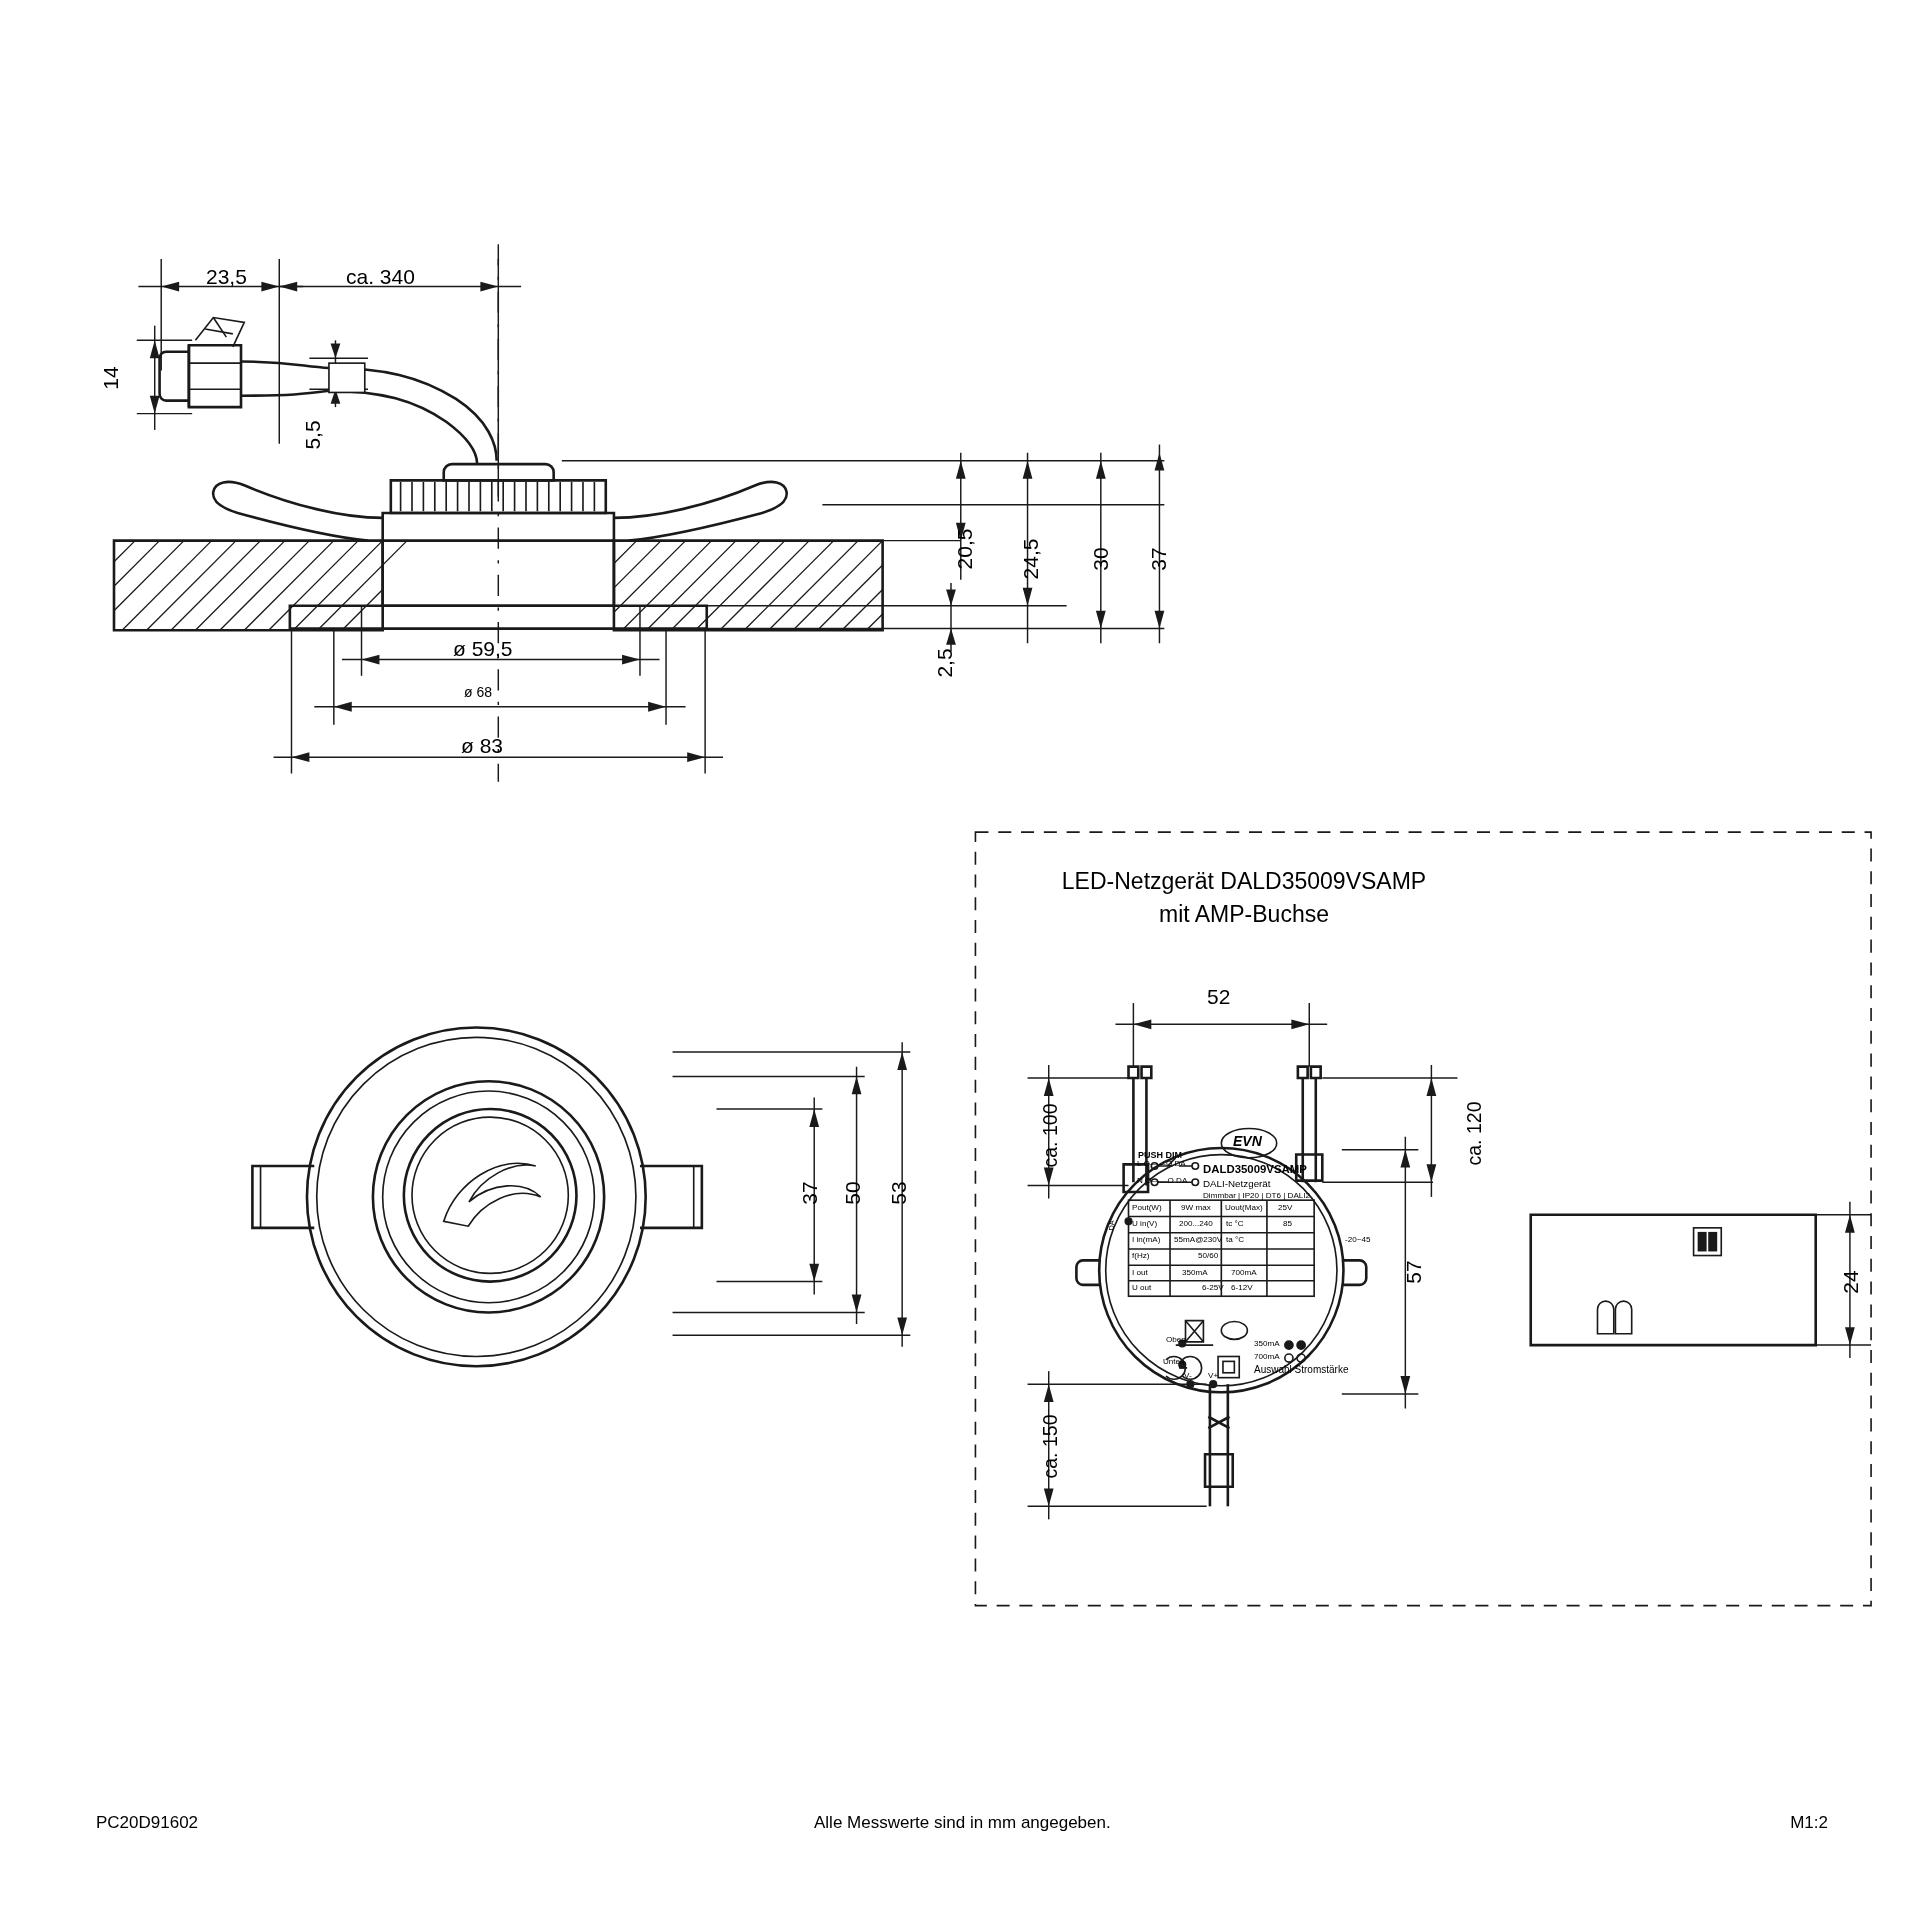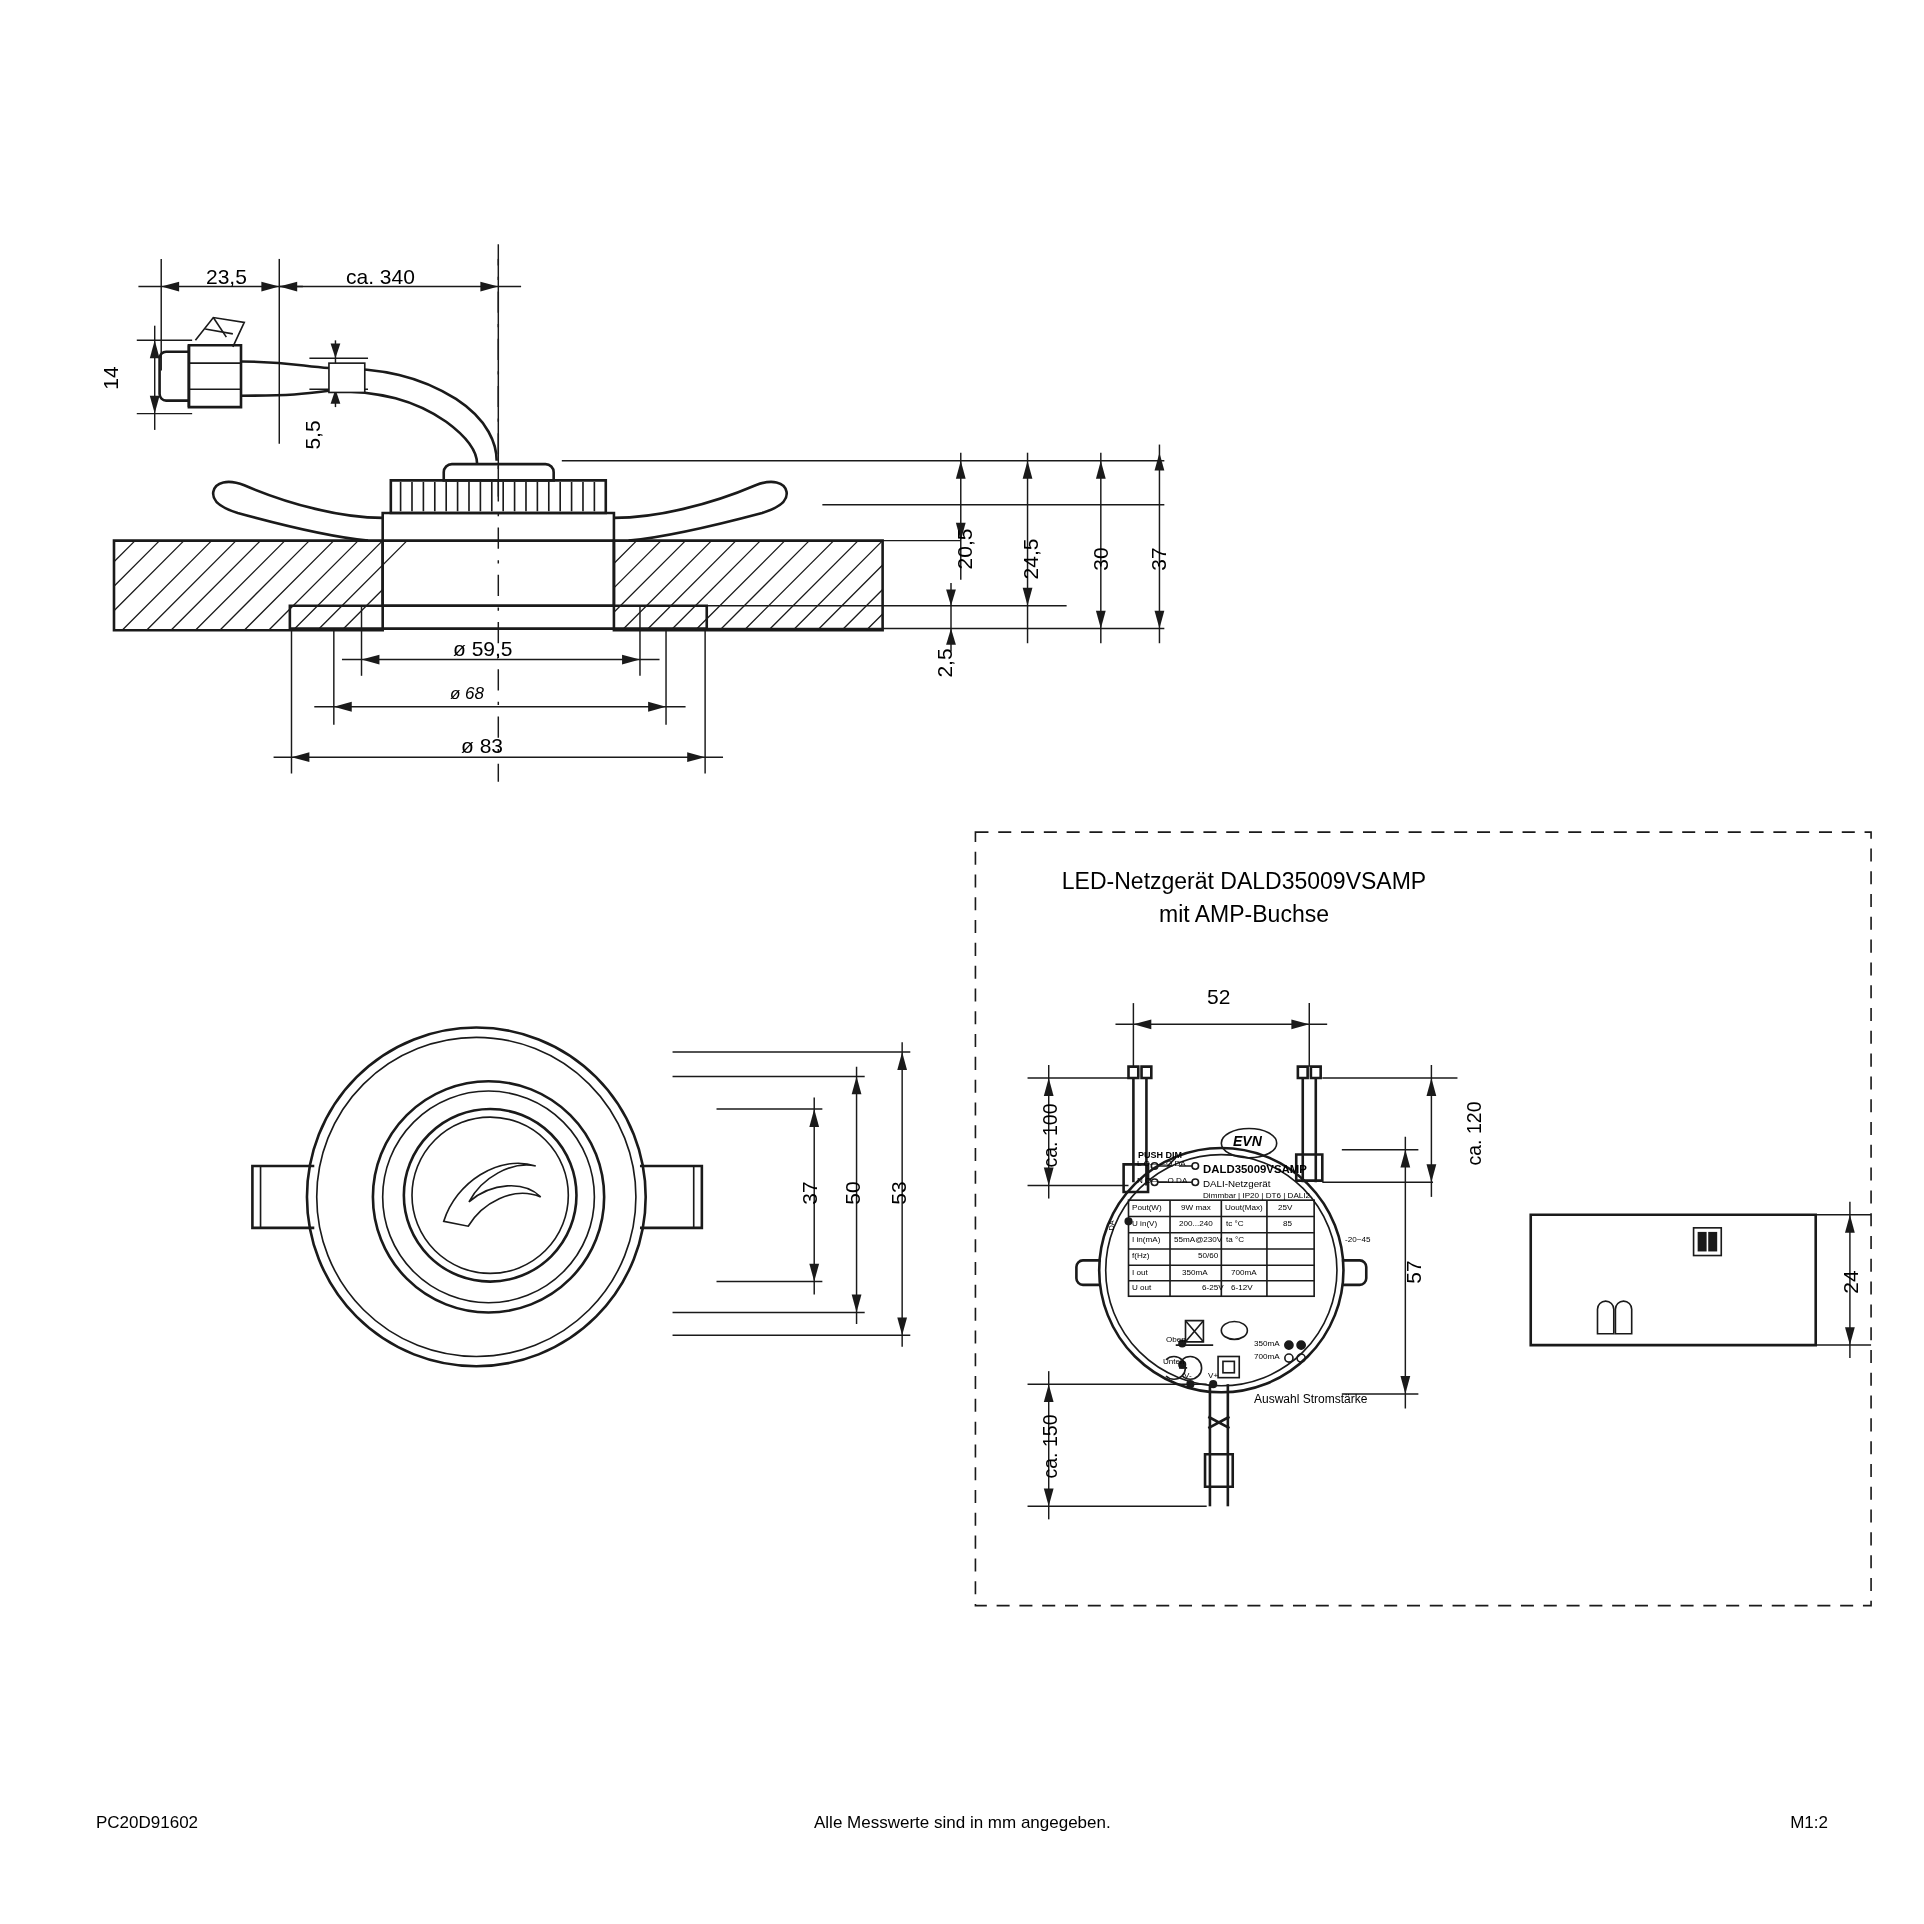--- a/index.html
+++ b/index.html
@@ -170,21 +170,21 @@
 <div class="lbl" style="left:206px;top:265px;font-size:21px;">23,5</div>
 <div class="lbl" style="left:346px;top:265px;font-size:21px;">ca. 340</div>
 <div class="lbl vert" style="left:99px;top:366px;font-size:21px;">14</div>
 <div class="lbl vert" style="left:298px;top:423px;font-size:21px;">5,5</div>
 <div class="lbl vert" style="left:945px;top:537px;font-size:21px;">20,5</div>
 <div class="lbl vert" style="left:1011px;top:547px;font-size:21px;">24,5</div>
 <div class="lbl vert" style="left:1089px;top:547px;font-size:21px;">30</div>
 <div class="lbl vert" style="left:1147px;top:547px;font-size:21px;">37</div>
 <div class="lbl vert" style="left:930px;top:651px;font-size:21px;">2,5</div>
 <div class="lbl" style="left:453px;top:637px;font-size:21px;">ø 59,5</div>
-<div class="lbl" style="left:450px;top:684px;font-size:17px;font-style:italic;">ø 68</div>
+<div class="lbl" style="left:464px;top:684px;font-size:14px;">ø 68</div>
 <div class="lbl" style="left:461px;top:734px;font-size:21px;">ø 83</div>
 
 <svg width="1924" height="1924" viewBox="0 0 2363 2363">
 
   <circle cx="585" cy="1470" r="208" class="ln thick"></circle>
   <circle cx="585" cy="1470" r="196" class="ln thin"></circle>
 
   <circle cx="600" cy="1470" r="142" class="ln thick"></circle>
   <circle cx="600" cy="1470" r="130" class="ln thin"></circle>
   <circle cx="602" cy="1468" r="106" class="ln thick"></circle>
@@ -397,21 +397,21 @@
 <div class="lbl" style="left:1182px;top:1251px;font-size:8.1px;padding-left:16px;">50/60</div>
 
 <div class="lbl" style="left:1132px;top:1268px;font-size:8.1px;">I out</div>
 <div class="lbl" style="left:1182px;top:1268px;font-size:8.1px;">350mA</div>
 <div class="lbl" style="left:1231px;top:1268px;font-size:8.1px;">700mA</div>
 
 <div class="lbl" style="left:1132px;top:1283px;font-size:8.1px;">U out</div>
 <div class="lbl" style="left:1182px;top:1283px;font-size:8.1px;margin-left:20px;">6-25V</div>
 <div class="lbl" style="left:1231px;top:1283px;font-size:8.1px;">6-12V</div>
 
-<div class="lbl" style="left:1254px;top:1392px;font-size:12px;">Auswahl Stromstärke</div>
+<div class="lbl" style="left:1254px;top:1364px;font-size:10px;">Auswahl Stromstärke</div>
 <div class="lbl" style="left:1254px;top:1339px;font-size:8.1px;">350mA</div>
 <div class="lbl" style="left:1254px;top:1352px;font-size:8.1px;">700mA</div>
 <div class="lbl" style="left:1166px;top:1335px;font-size:8.1px;">Oben</div>
 <div class="lbl" style="left:1163px;top:1357px;font-size:8.1px;">Unten</div>
 <div class="lbl" style="left:1184px;top:1371px;font-size:8.1px;">V-</div>
 <div class="lbl" style="left:1208px;top:1371px;font-size:8.1px;">V+</div>
 
 <div class="footer" style="left:96px;">PC20D91602</div>
 <div class="footer" style="left:814px;">Alle Messwerte sind in mm angegeben.</div>
 <div class="footer" style="right:96px;">M1:2</div>

